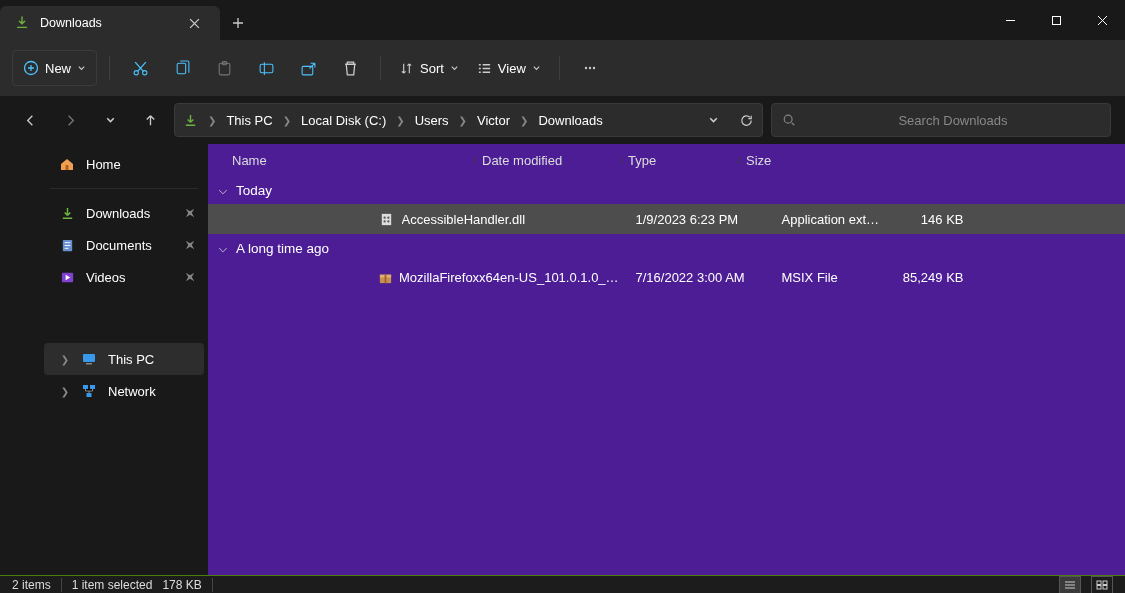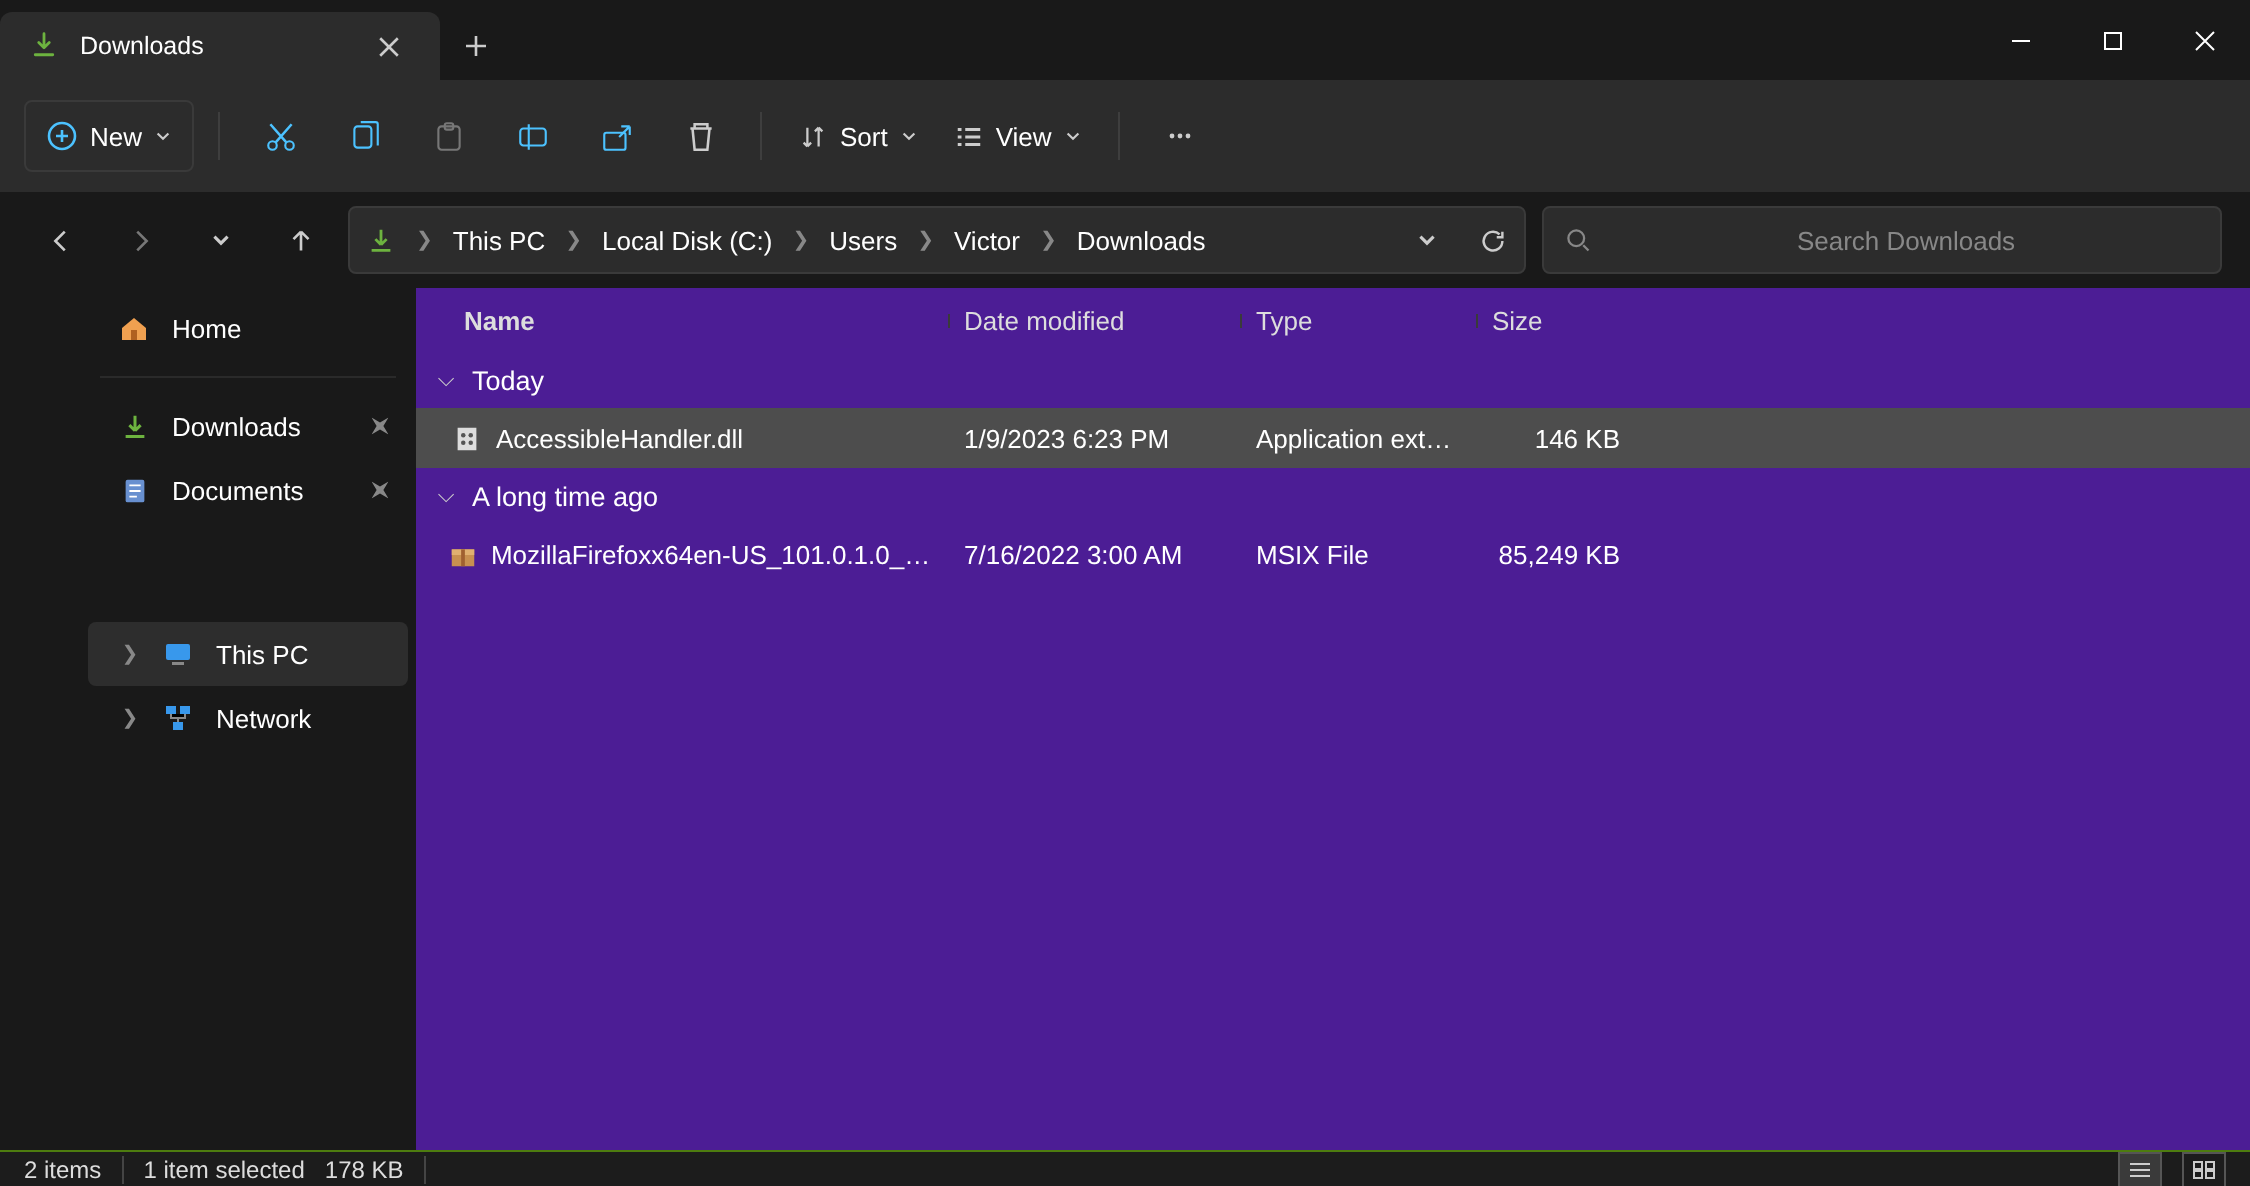--- a/index.html
+++ b/index.html
@@ -43,29 +43,29 @@
   .nav-item.pinned::after { content:""; position:absolute; right:8px; width:12px; height:12px; background:#888; clip-path: polygon(50% 0%, 60% 40%, 100% 50%, 60% 60%, 50% 100%, 40% 60%, 0% 50%, 40% 40%); transform: rotate(45deg); }
   .nav-sep { height:1px; background:#2a2a2a; margin:8px 10px; }
   .nav-item.selected { background:#2d2d2d; }
   .nav-expand { width:14px; height:14px; display:flex; align-items:center; justify-content:center; color:#888; font-size:10px; margin-right:-2px; }
   .nav-icon { width:18px; height:18px; display:flex; align-items:center; justify-content:center; }
 
   .content { flex:1; display:flex; flex-direction:column; }
   .column-headers { height:32px; display:flex; align-items:center; padding-left:16px; color:#ddd; font-size:13px; }
   .col { padding:0 8px; position:relative; }
   .col:not(:first-child)::before { content:""; position:absolute; left:0; top:4px; bottom:4px; width:1px; background:#3a3a3a; }
-  .col-name { width:250px;font-weight:bold; }
+  .col-name { width:250px; }
   .col-date { width:146px; }
   .col-type { width:118px; }
   .col-size { width:80px; text-align:left; }
 
   .group-header { height:28px; display:flex; align-items:center; padding-left:8px; gap:6px; color:#fff; font-size:13.5px; }
   .group-chev { font-size:11px; color:#ccc; width:14px; text-align:center; }
 
-  .file-row { height:30px; display:flex; align-items:center; padding-left:16px; font-size:13px; color:#fff; }
+  .file-row { height:30px; display:flex; align-items:center; padding-left:16px; font-size:13px; color:#fff;justify-content:center; }
   .file-row.selected { background:#4d4d4d; }
   .file-icon { width:18px; height:18px; margin-right:6px; display:flex; align-items:center; justify-content:center; }
   .cell-name { width:250px; display:flex; align-items:center; overflow:hidden; white-space:nowrap; text-overflow:ellipsis; padding-right:8px; }
   .cell-name span.txt { overflow:hidden; text-overflow:ellipsis; }
   .cell-date { width:146px; padding:0 8px; }
   .cell-type { width:118px; padding:0 8px; overflow:hidden; white-space:nowrap; text-overflow:ellipsis; }
   .cell-size { width:80px; padding:0 8px; text-align:right; }
 
   
   .statusbar { height:18px; background:#1c1c1c; border-top:1px solid #4d7c0f; display:flex; align-items:center; padding:0 12px; font-size:12px; color:#ddd; gap:10px; }
@@ -277,20 +277,29 @@
       <span>Downloads</span>
     </div>
     <div class="nav-item pinned">
       <span class="nav-icon">
           <svg width="15" height="15" viewBox="0 0 16 16">
             <rect x="3" y="2" width="10" height="12" rx="1" fill="#6890d0"></rect>
             <path d="M5 5h6M5 8h6M5 11h4" stroke="#fff" stroke-width="1"></path>
           </svg>
         </span>
       <span>Documents</span>
+    </div>
+    <div class="nav-item pinned">
+      <span class="nav-icon">
+          <svg width="15" height="15" viewBox="0 0 16 16">
+            <rect x="2" y="3" width="12" height="10" rx="1" fill="#8040d0"></rect>
+            <path d="M6 5l5 3-5 3z" fill="#fff"></path>
+          </svg>
+        </span>
+      <span>Videos</span>
     </div>
     <div style="height:50px"></div>
     <div class="nav-item selected">
       <span class="nav-expand">❯</span>
       <span class="nav-icon">
           <svg width="16" height="16" viewBox="0 0 16 16">
             <rect x="2" y="3" width="12" height="8" rx="1" fill="#3898ec"></rect>
             <rect x="5" y="12" width="6" height="1.5" fill="#888"></rect>
           </svg>
         </span>

